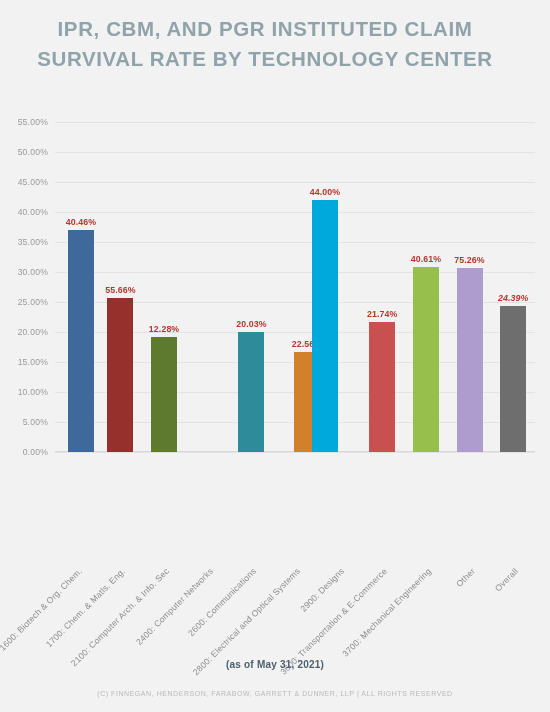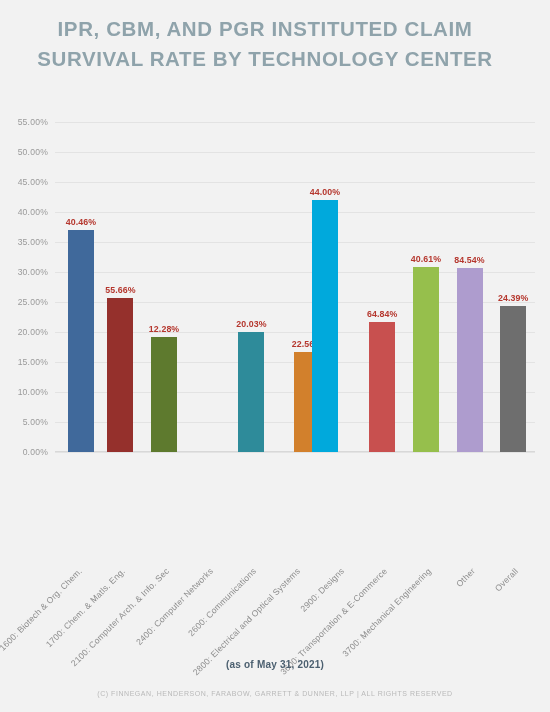--- a/index.html
+++ b/index.html
@@ -183,33 +183,33 @@
         </div>
         <div class="bar" style="left: 239px; height: 100px;">
           <div class="bar-label" style="color: rgb(181, 55, 46);">22.56%</div>
           <div class="bar-rect" style="background: rgb(210, 128, 44);"></div>
         </div>
         <div class="bar" style="left: 257px; height: 252px;">
           <div class="bar-label" style="color: rgb(181, 55, 46);">44.00%</div>
           <div class="bar-rect" style="background: rgb(0, 169, 220);"></div>
         </div>
         <div class="bar" style="left: 314.273px; height: 130.44px;">
-          <div class="bar-label" style="color: rgb(181, 55, 46);">64.84%</div>
+          <div class="bar-label" style="color: rgb(181, 55, 46);">21.74%</div>
           <div class="bar-rect" style="background: rgb(200, 80, 79);"></div>
         </div>
         <div class="bar" style="left: 357.909px; height: 184.92px;">
           <div class="bar-label" style="color: rgb(181, 55, 46);">40.61%</div>
           <div class="bar-rect" style="background: rgb(150, 191, 76);"></div>
         </div>
         <div class="bar" style="left: 401.545px; height: 184.08px;">
-          <div class="bar-label" style="color: rgb(181, 55, 46);">84.54%</div>
+          <div class="bar-label" style="color: rgb(181, 55, 46);">75.26%</div>
           <div class="bar-rect" style="background: rgb(174, 156, 206);"></div>
         </div>
         <div class="bar" style="left: 445.182px; height: 146.34px;">
-          <div class="bar-label" style="color: rgb(181, 55, 46);">24.39%</div>
+          <div class="bar-label" style="color: rgb(181, 55, 46); font-style: italic;">24.39%</div>
           <div class="bar-rect" style="background: rgb(110, 110, 110);"></div>
         </div>
       </div>
   <div class="ytick" style="top: 342px;">0.00%</div>
       <div class="ytick" style="top: 312px;">5.00%</div>
       <div class="ytick" style="top: 282px;">10.00%</div>
       <div class="ytick" style="top: 252px;">15.00%</div>
       <div class="ytick" style="top: 222px;">20.00%</div>
       <div class="ytick" style="top: 192px;">25.00%</div>
       <div class="ytick" style="top: 162px;">30.00%</div>

